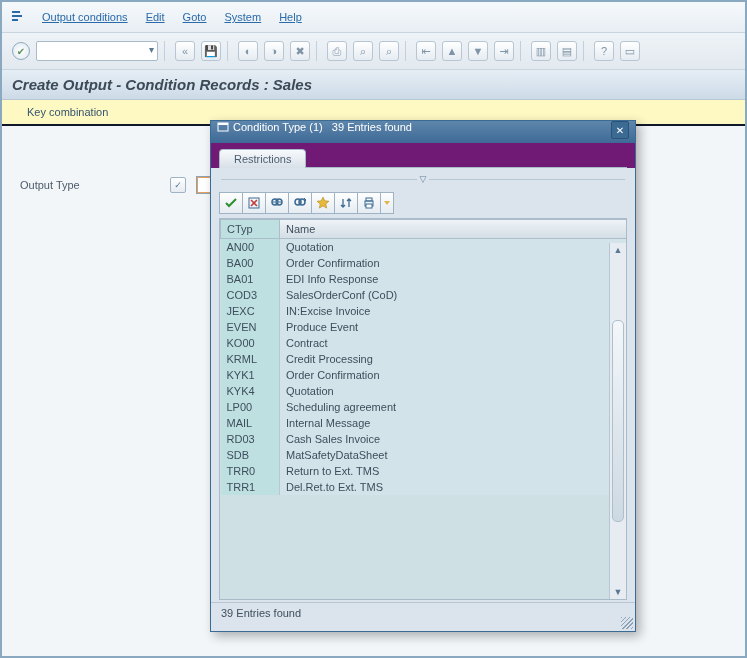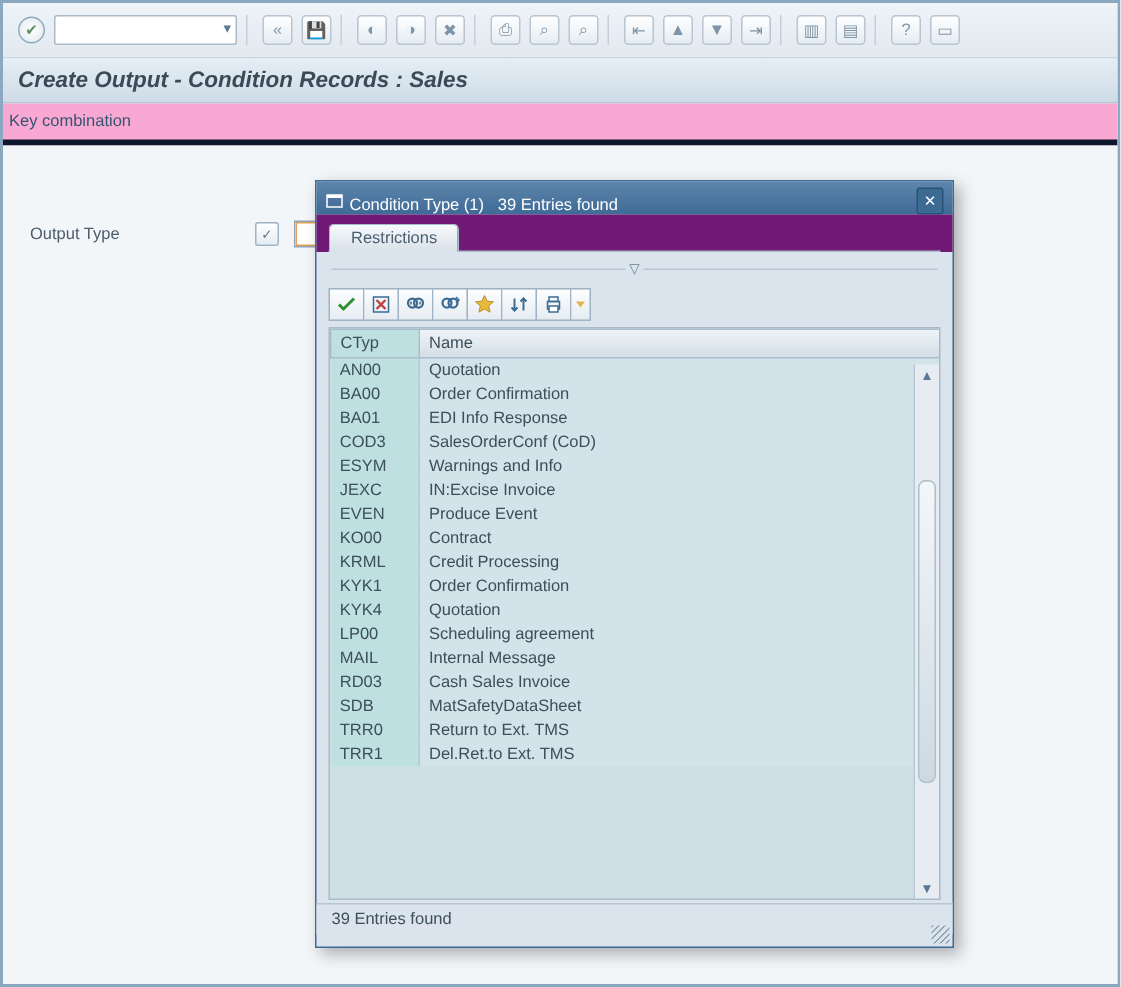--- a/index.html
+++ b/index.html
@@ -12,30 +12,30 @@
 .toolbar{background:linear-gradient(#eef3f7,#e2e9ef);height:30px;padding:3px 10px;display:flex;align-items:center;gap:6px;border-bottom:1px solid #c8d4de}
 .tb-btn{width:18px;height:18px;border:1px solid #b7c6d2;border-radius:3px;background:linear-gradient(#fff,#e5ecf2);display:inline-flex;align-items:center;justify-content:center;color:#7f94a6;font-size:11px}
 .tb-dd{width:120px;height:18px;border:1px solid #a9bac9;background:#fff;border-radius:2px;position:relative}
 .tb-dd::after{content:"▾";position:absolute;right:3px;top:2px;color:#5a7994;font-size:10px}
 .tb-sep{width:4px;height:20px;border-left:1px solid #c3d0db}
 .tb-check{width:16px;height:16px;border:1px solid #8faabf;border-radius:50%;background:radial-gradient(#fff,#dfe8ef);color:#5f8f5f;display:inline-flex;align-items:center;justify-content:center;font-size:10px}
 
 .titlestrip{background:linear-gradient(#e6eef5,#cddbe7);padding:6px 10px;border-bottom:1px solid #b5c6d4}
 .titlestrip h1{margin:0;font-size:15px;font-style:italic;font-weight:bold;color:#3c4a57}
 
-.subbar{background:#f9a8d4;padding:6px 4px;border-bottom:4px solid #0f172a;color:#35556f}
+.subbar{background:#fef9c3;padding:6px 25px;border-bottom:2px solid #0f172a;color:#35556f}
 
 .main{background:#f3f6f9;position:relative;height:540px;padding-top:50px;padding-left:18px}
 .fld-row{display:flex;align-items:center;gap:10px}
 .fld-label{width:140px;color:#4c5c6b}
 .fld-input{width:30px;height:16px;border:1px solid #8ca2b5;background:#fff;box-shadow:0 0 0 1px #e4a05a inset}
 .f4{width:14px;height:14px;border:1px solid #9fb3c4;background:linear-gradient(#fff,#e6ecf1);border-radius:2px;color:#5a7894;font-size:9px;display:inline-flex;align-items:center;justify-content:center}
 
 .popup{position:absolute;left:208px;top:118px;width:424px;height:510px;border:1px solid #3b6a93;box-shadow:4px 4px 10px rgba(0,0,0,.3);background:#dbe4ec}
-.popup-titlebar{height:22px;background:linear-gradient(#5e86ac,#3e6a96);color:#fff;display:flex;align-items:flex-end;padding:0 6px;font-size:11px}
+.popup-titlebar{height:22px;background:linear-gradient(#5e86ac,#3e6a96);color:#fff;display:flex;align-items:flex-start;padding:0 6px;font-size:11px}
 .popup-titlebar .icon{margin-right:4px}
 .popup-titlebar .spacer{flex:1}
 .popup-close{width:16px;height:16px;background:#3b6a93;border:1px solid #2b5177;color:#fff;display:inline-flex;align-items:center;justify-content:center;font-size:10px;border-radius:2px}
 .popup-tabs{background:#701a75;padding:6px 8px 0 8px}
 .tab{display:inline-block;background:linear-gradient(#f8fafc,#d7e0e8);border:1px solid #a9bac8;border-bottom:none;border-radius:4px 4px 0 0;padding:3px 14px;color:#4a5e71}
 .tab-underline{height:1px;background:#a9bac8;margin-top:-1px}
 .popup-sep{display:flex;align-items:center;padding:6px 10px}
 .popup-sep .line{flex:1;height:1px;background:#b6c5d1}
 .popup-sep .caret{font-size:9px;color:#6b8196;padding:0 3px}
 .popup-toolbar{padding:2px 8px;display:flex;align-items:center;gap:0}
@@ -56,20 +56,32 @@
 .grid-scroll .arr{font-size:9px;color:#5a7894}
 .grid-scroll .thumb{width:10px;height:200px;background:linear-gradient(#f3f7fa,#cdd9e2);border:1px solid #aebecb;border-radius:5px;margin-right:1px}
 .popup-status{background:#dbe4ec;border-top:1px solid #b7c6d2;padding:4px 10px;color:#3d4e5d}
 .popup-resize{position:absolute;right:2px;bottom:2px;width:12px;height:12px;background:repeating-linear-gradient(135deg,#8ea4b6 0 1px,transparent 1px 3px)}
 </style>
 </head>
 <body>
 
 <div class="outer">
 
+  <div class="menubar">
+    <span class="icon">
+      <svg width="14" height="14" viewBox="0 0 14 14">
+          <path d="M2 2h8v2H2zM2 6h10v2H2zM2 10h6v2H2z" fill="#2a6aa8"></path>
+        </svg>
+    </span>
+    <a>Output conditions</a>
+    <a>Edit</a>
+    <a>Goto</a>
+    <a>System</a>
+    <a>Help</a>
+  </div>
 
   <div class="toolbar">
     <span class="tb-check">✔</span>
     <span class="tb-dd"></span>
     <span class="tb-sep"></span>
     <span class="tb-btn">«</span>
     <span class="tb-btn">💾</span>
     <span class="tb-sep"></span>
     <span class="tb-btn">◐</span>
     <span class="tb-btn">◑</span>
@@ -199,24 +211,20 @@
           </div>
         <div class="grid-row">
             <div class="c-code">BA01</div>
             <div class="c-name">EDI Info Response</div>
           </div>
         <div class="grid-row">
             <div class="c-code">COD3</div>
             <div class="c-name">SalesOrderConf (CoD)</div>
           </div>
         <div class="grid-row">
-            <div class="c-code">ESYM</div>
-            <div class="c-name">Warnings and Info</div>
-          </div>
-        <div class="grid-row">
             <div class="c-code">JEXC</div>
             <div class="c-name">IN:Excise Invoice</div>
           </div>
         <div class="grid-row">
             <div class="c-code">EVEN</div>
             <div class="c-name">Produce Event</div>
           </div>
         <div class="grid-row">
             <div class="c-code">KO00</div>
             <div class="c-name">Contract</div>

